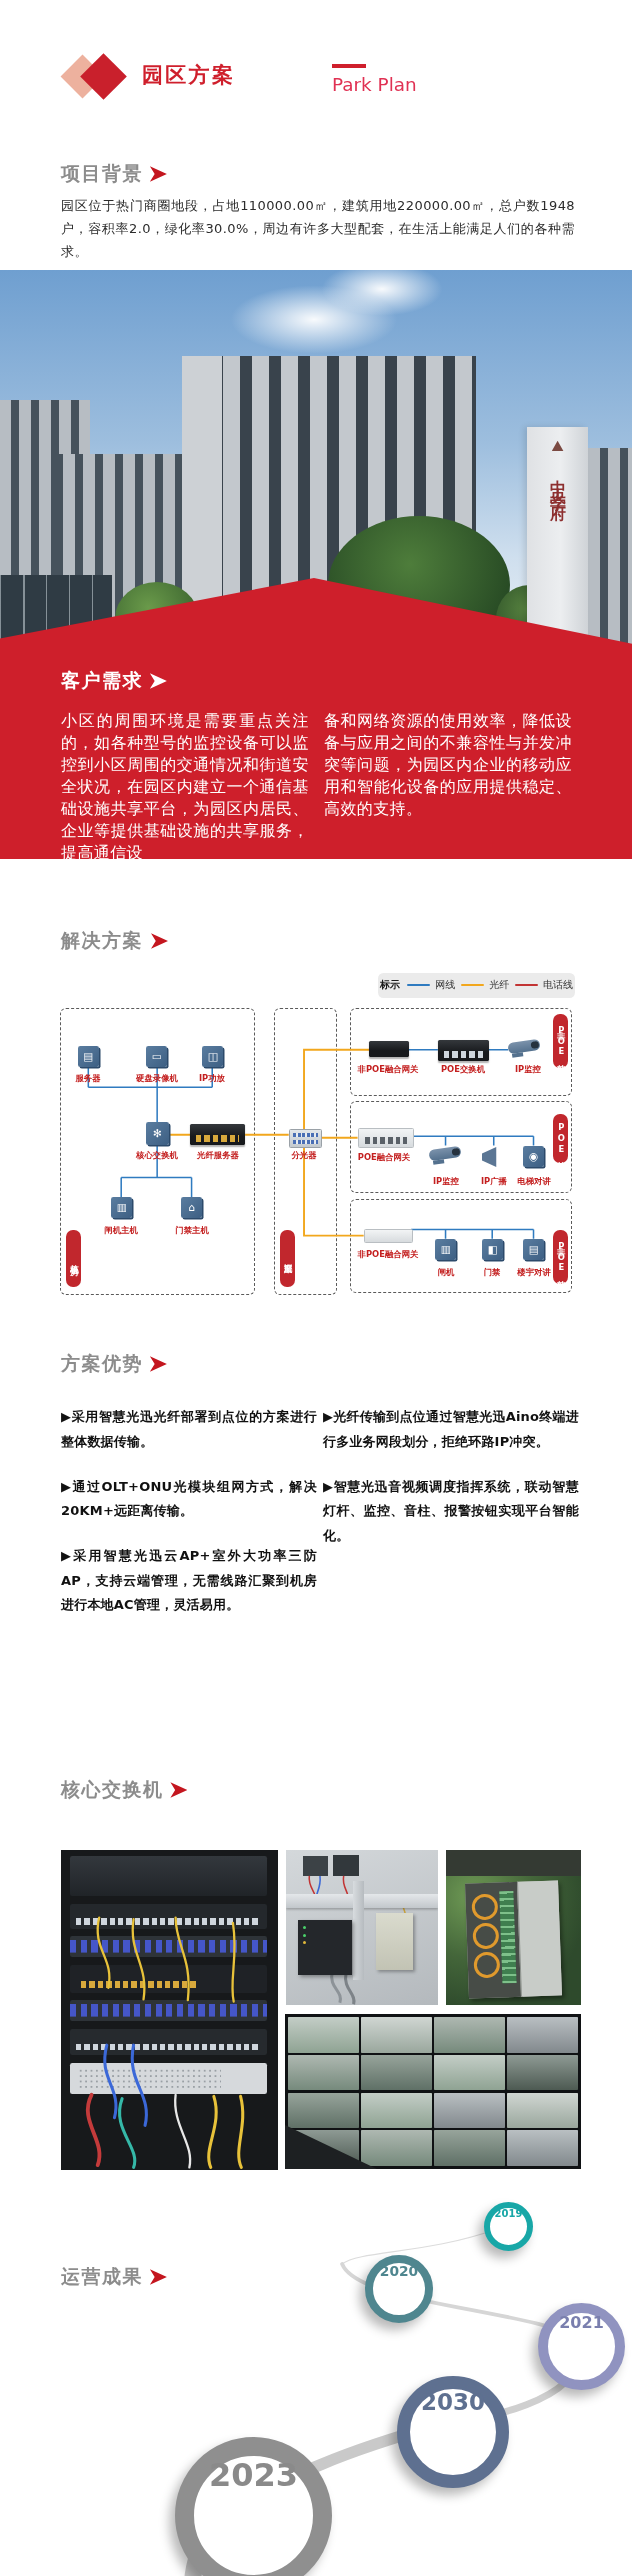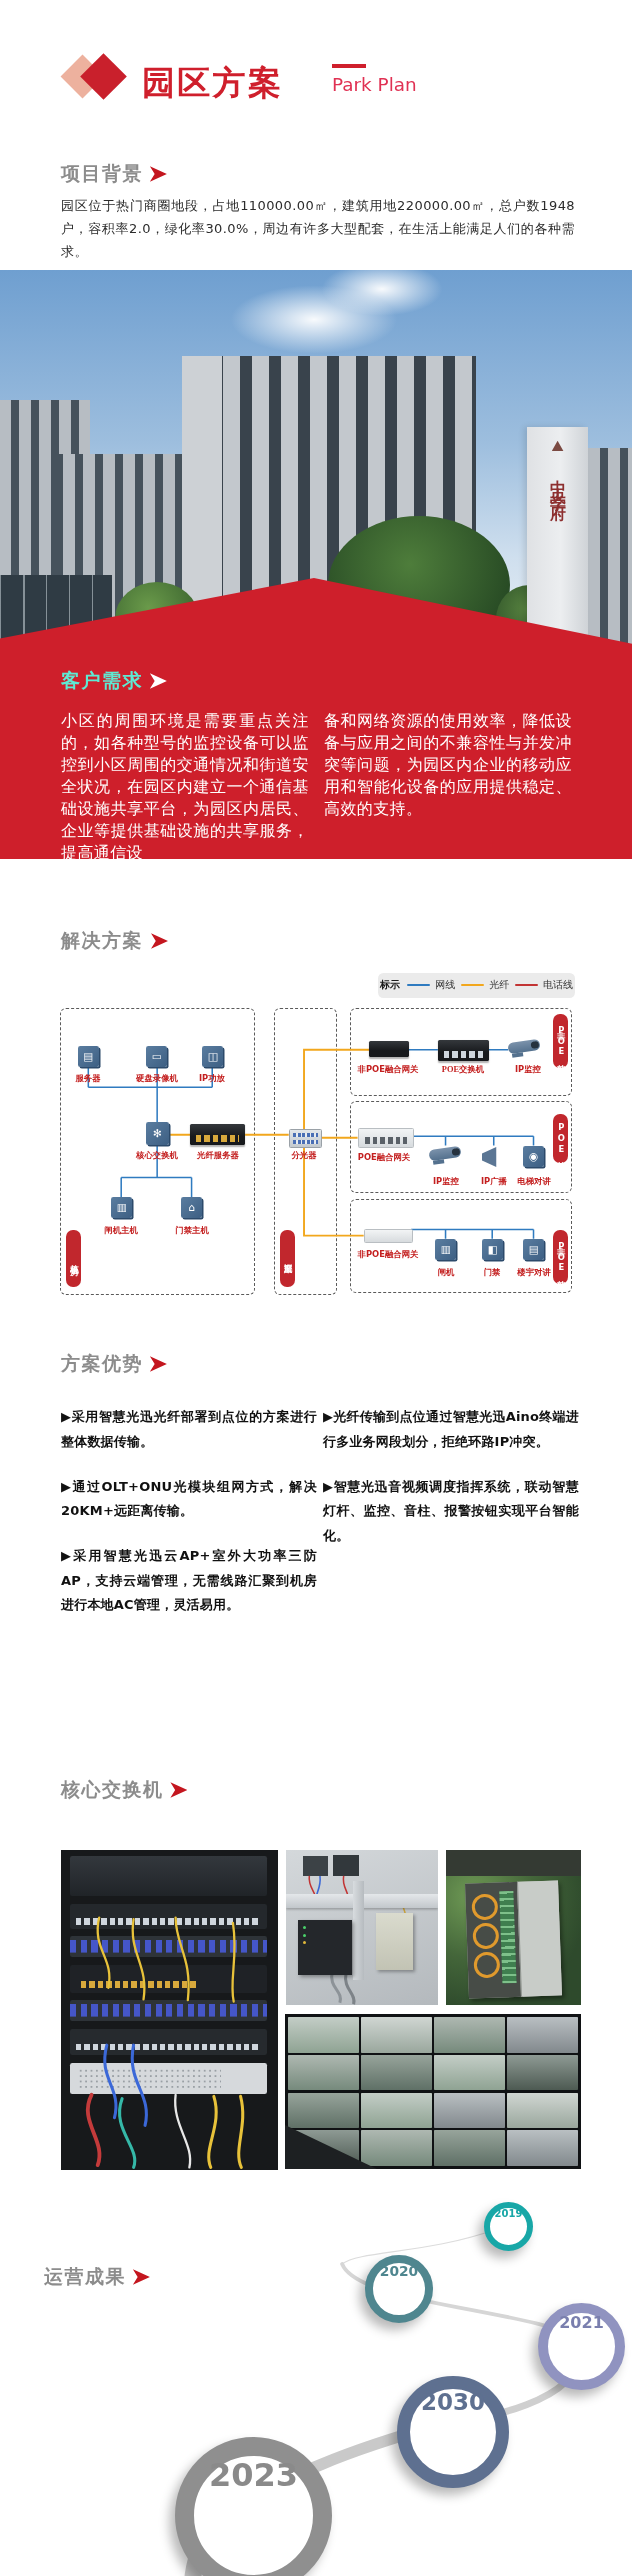--- a/index.html
+++ b/index.html
@@ -4,30 +4,30 @@
 <style>
   html,body{margin:0;padding:0;background:#ffffff;}
   .page{position:relative;width:633px;height:2576px;overflow:hidden;background:#fff;
         font-family:"DejaVu Sans","Liberation Sans",sans-serif;}
   .abs{position:absolute;}
 
   
   .diamond{position:absolute;width:31px;height:31px;transform:rotate(45deg);}
   .d-light{background:#edb19e;left:67px;top:61px;}
   .d-red{background:#c9202c;left:87px;top:60px;width:33px;height:33px;}
-  .h-title{left:142px;top:61px;font-size:33px;font-weight:bold;color:#cf1f2c;letter-spacing:2.3px;}
+  .h-title{left:142px;top:61px;font-size:21px;font-weight:bold;color:#cf1f2c;letter-spacing:2.3px;}
   .h-dash{left:332px;top:64px;width:34px;height:3.8px;background:#cf1f2c;}
   .h-sub{left:332px;top:74px;font-size:18.4px;color:#e03153;}
 
   
   .sec-title{position:absolute;display:flex;align-items:center;gap:6.9px;
              font-size:19px;font-weight:bold;color:#8c8c8c;letter-spacing:1.5px;}
   .sec-arrow{width:17px;height:15.3px;background:#c4161f;
              clip-path:polygon(0 0,100% 50%,0 100%,28% 50%);}
-  .sec-title.white{color:#5eead4;}
+  .sec-title.white{color:#ffffff;}
   .sec-title.white .sec-arrow{background:#ffffff;}
 
   .body-text{position:absolute;font-size:13px;line-height:23px;color:#2b2b2b;
              letter-spacing:0.4px;text-align:justify;}
 
   
   .hero{left:0;top:270px;width:633px;height:383px;overflow:hidden;
         background:linear-gradient(180deg,#6f9fd0 0%,#9dbede 45%,#cfdfee 75%,#e9eff6 100%);}
   .cloud{position:absolute;border-radius:50%;background:radial-gradient(ellipse at center,rgba(255,255,255,.95),rgba(255,255,255,0) 70%);}
   .bldg{position:absolute;}
@@ -241,21 +241,21 @@
 
     <div class="rackdev splitter" style="left:229px;top:123px;width:31px;height:17px;"></div>
     <span class="dev-label" style="left:244px;top:144px;">分光器</span>
 
     <div class="rackdev dev-dark" style="left:309px;top:35px;width:40px;height:16px;"></div>
     <div class="rackdev dev-dark" style="left:378px;top:34px;width:51px;height:20.7px;">
       <div class="ports"></div>
     </div>
     <div class="cam" style="left:448px;top:35px;"></div>
     <span class="dev-label" style="left:328px;top:58px;">非POE融合网关</span>
-    <span class="dev-label" style="left:403px;top:58px;font-family:Liberation Serif, serif;">POE交换机</span>
+    <span class="dev-label" style="left:403px;top:58px;">POE交换机</span>
     <span class="dev-label" style="left:468px;top:58px;">IP监控</span>
 
     <div class="rackdev dev-white" style="left:298px;top:122px;width:54px;height:17.6px;">
       <div class="ports" style="background:repeating-linear-gradient(90deg,#5a6168 0 4.6px,rgba(0,0,0,0) 4.6px 7.7px);"></div>
     </div>
     <div class="cam" style="left:369px;top:142px;"></div>
     <div class="horn" style="left:422px;top:141px;"></div>
     <div class="cube" style="left:463px;top:140px;">◉</div>
     <span class="dev-label" style="left:324px;top:146px;">POE融合网关</span>
     <span class="dev-label" style="left:386px;top:170px;">IP监控</span>
@@ -378,21 +378,21 @@
       <div class="sc5"></div>
       <div class="sc3"></div>
       <div class="sc6"></div>
       <div class="sc2"></div>
       <div class="sc4"></div>
       <div class="sc5"></div>
     </div>
     <div class="desk"></div>
   </div>
 
-  <div class="sec-title" style="left:44px;top:2264px;">
+  <div class="sec-title" style="left:61px;top:2264px;">
     <span>运营成果</span>
     <span class="sec-arrow"></span>
   </div>
 
   <svg width="633" height="387" style="position:absolute;left:0;top:2189px;" viewBox="0 0 827 506">
     <g fill="none" stroke-linecap="round">
       <path d="M650,52 C560,85 470,80 447,98" stroke="#dcdcdc" stroke-width="1.5"></path>
       <path d="M447,98 C458,125 520,140 600,155 C680,170 742,182 752,198" stroke="#d6d6d6" stroke-width="5"></path>
       <path d="M752,198 C766,235 740,262 688,282 C636,302 600,300 575,308" stroke="#cfcfcf" stroke-width="9"></path>
       <path d="M575,308 C518,324 468,340 420,360 C372,380 332,392 307,408" stroke="#c9c9c9" stroke-width="15"></path>

